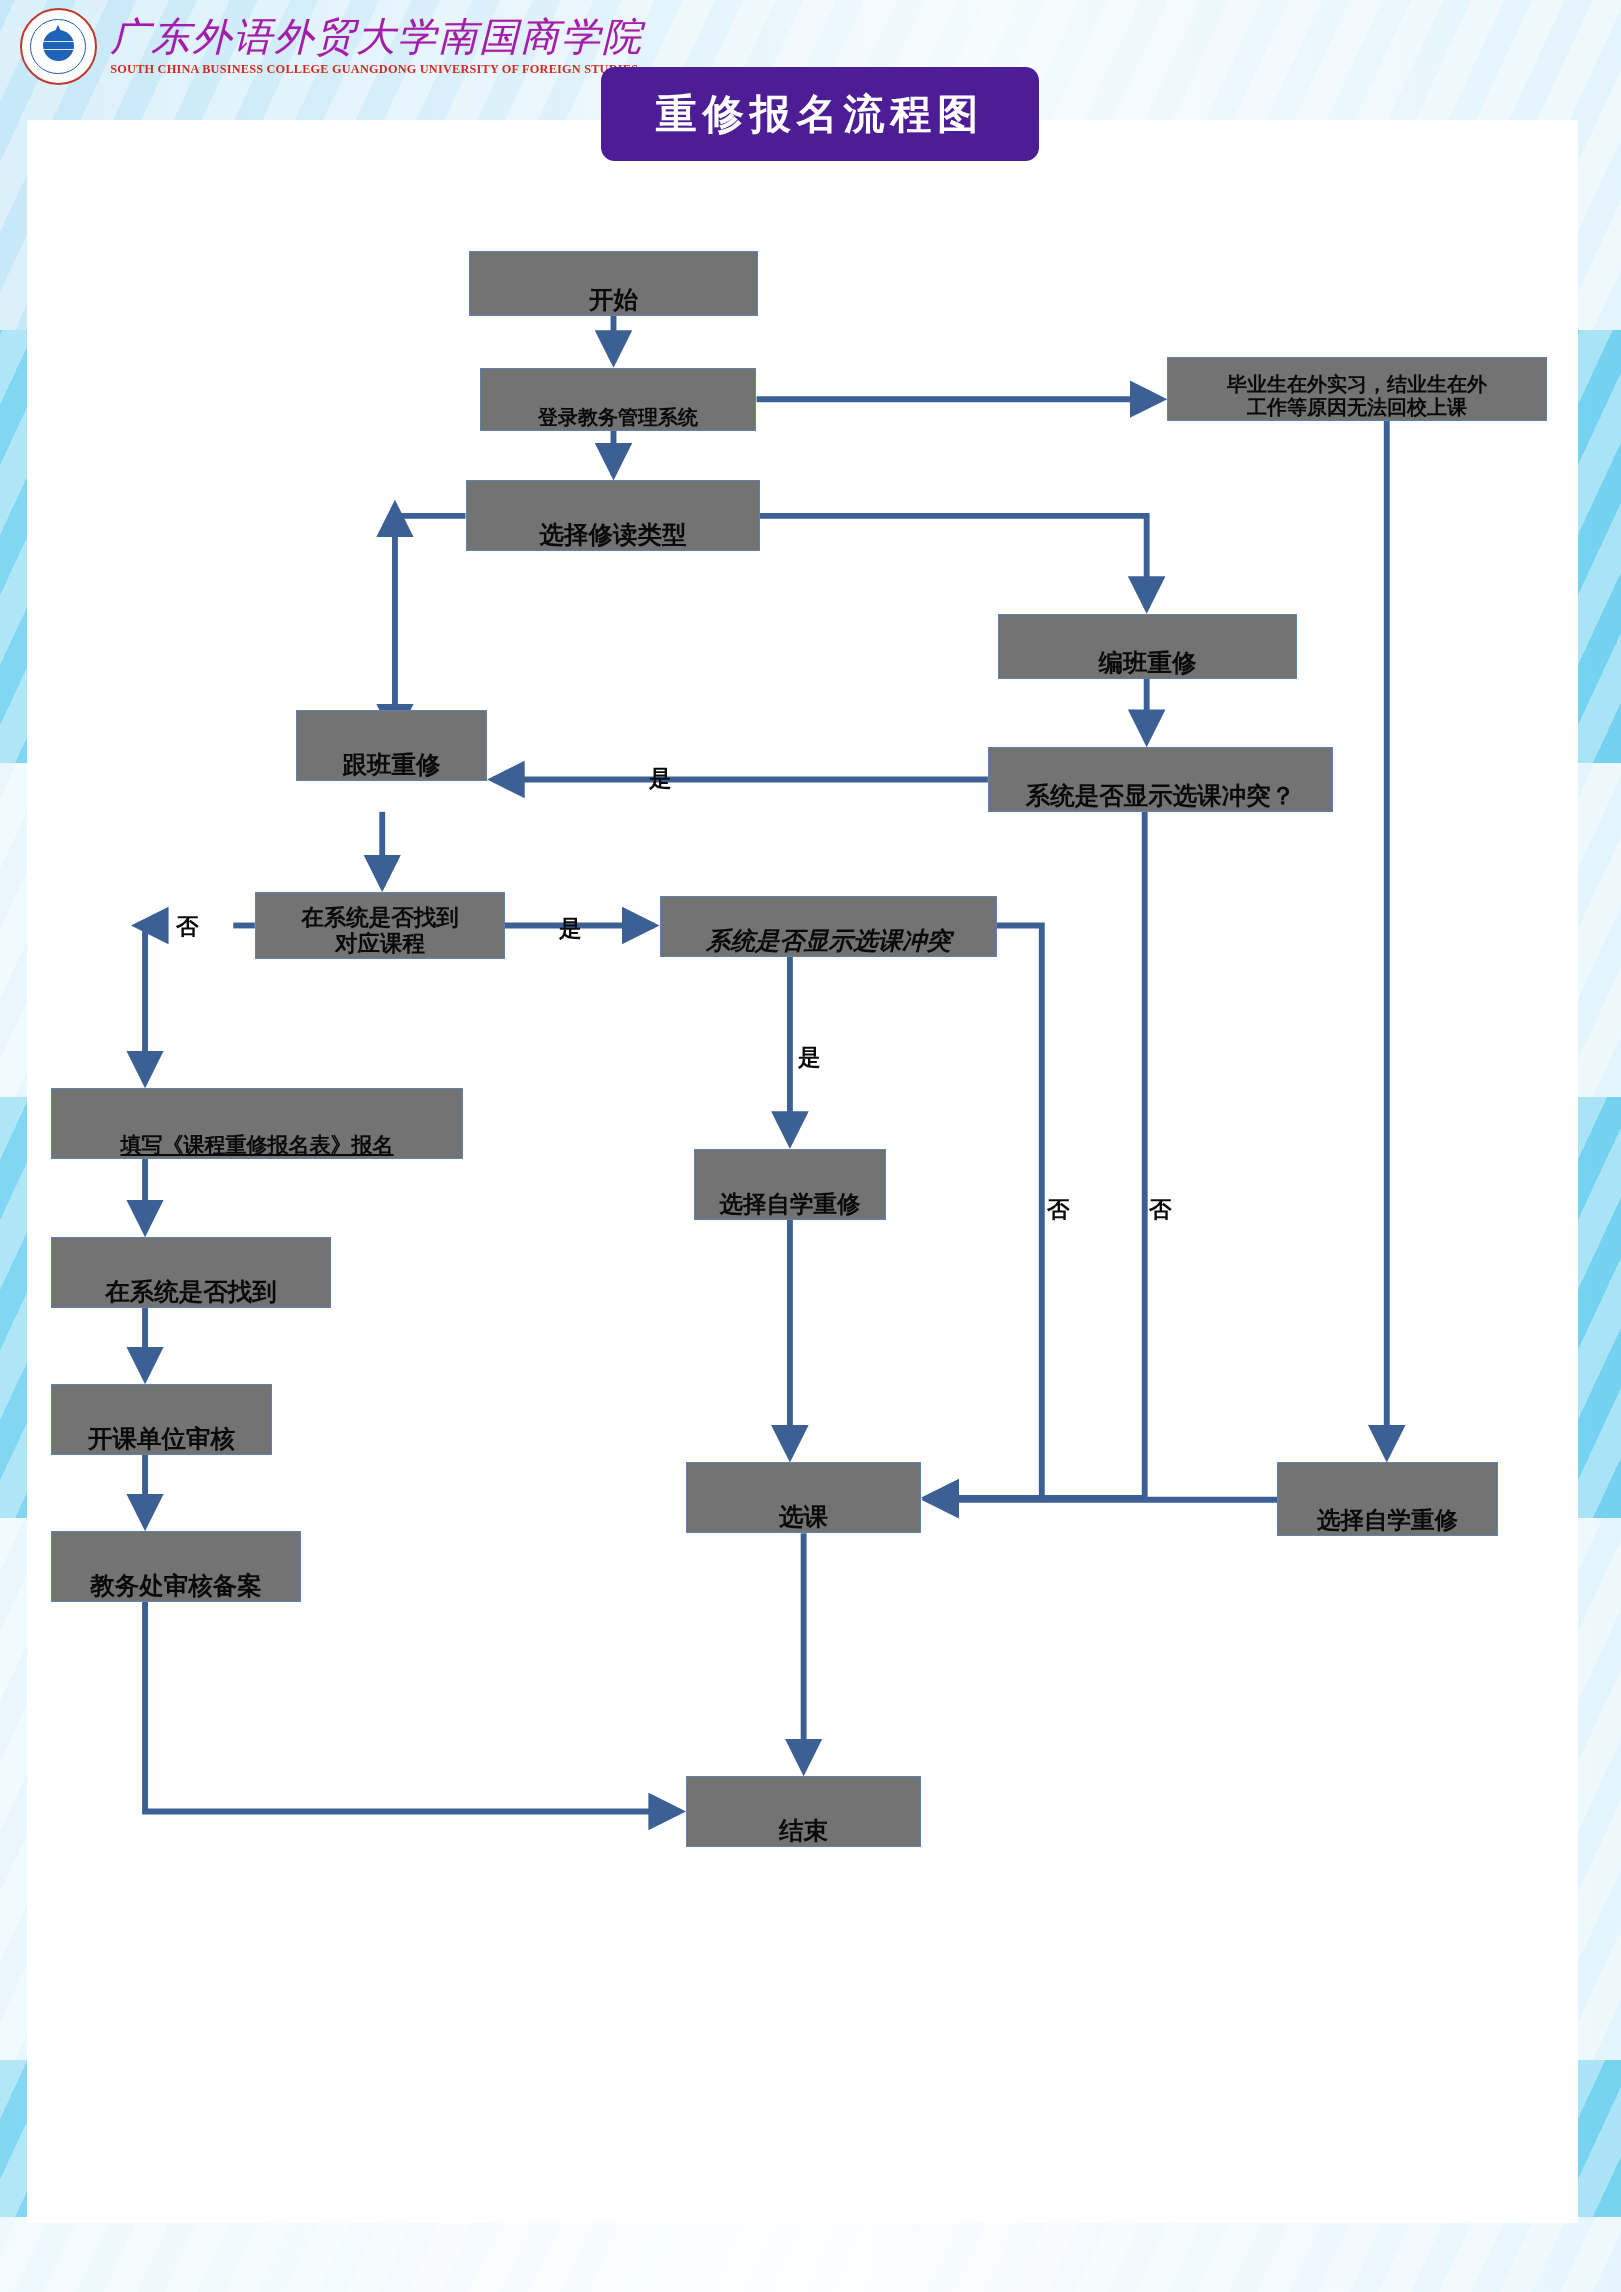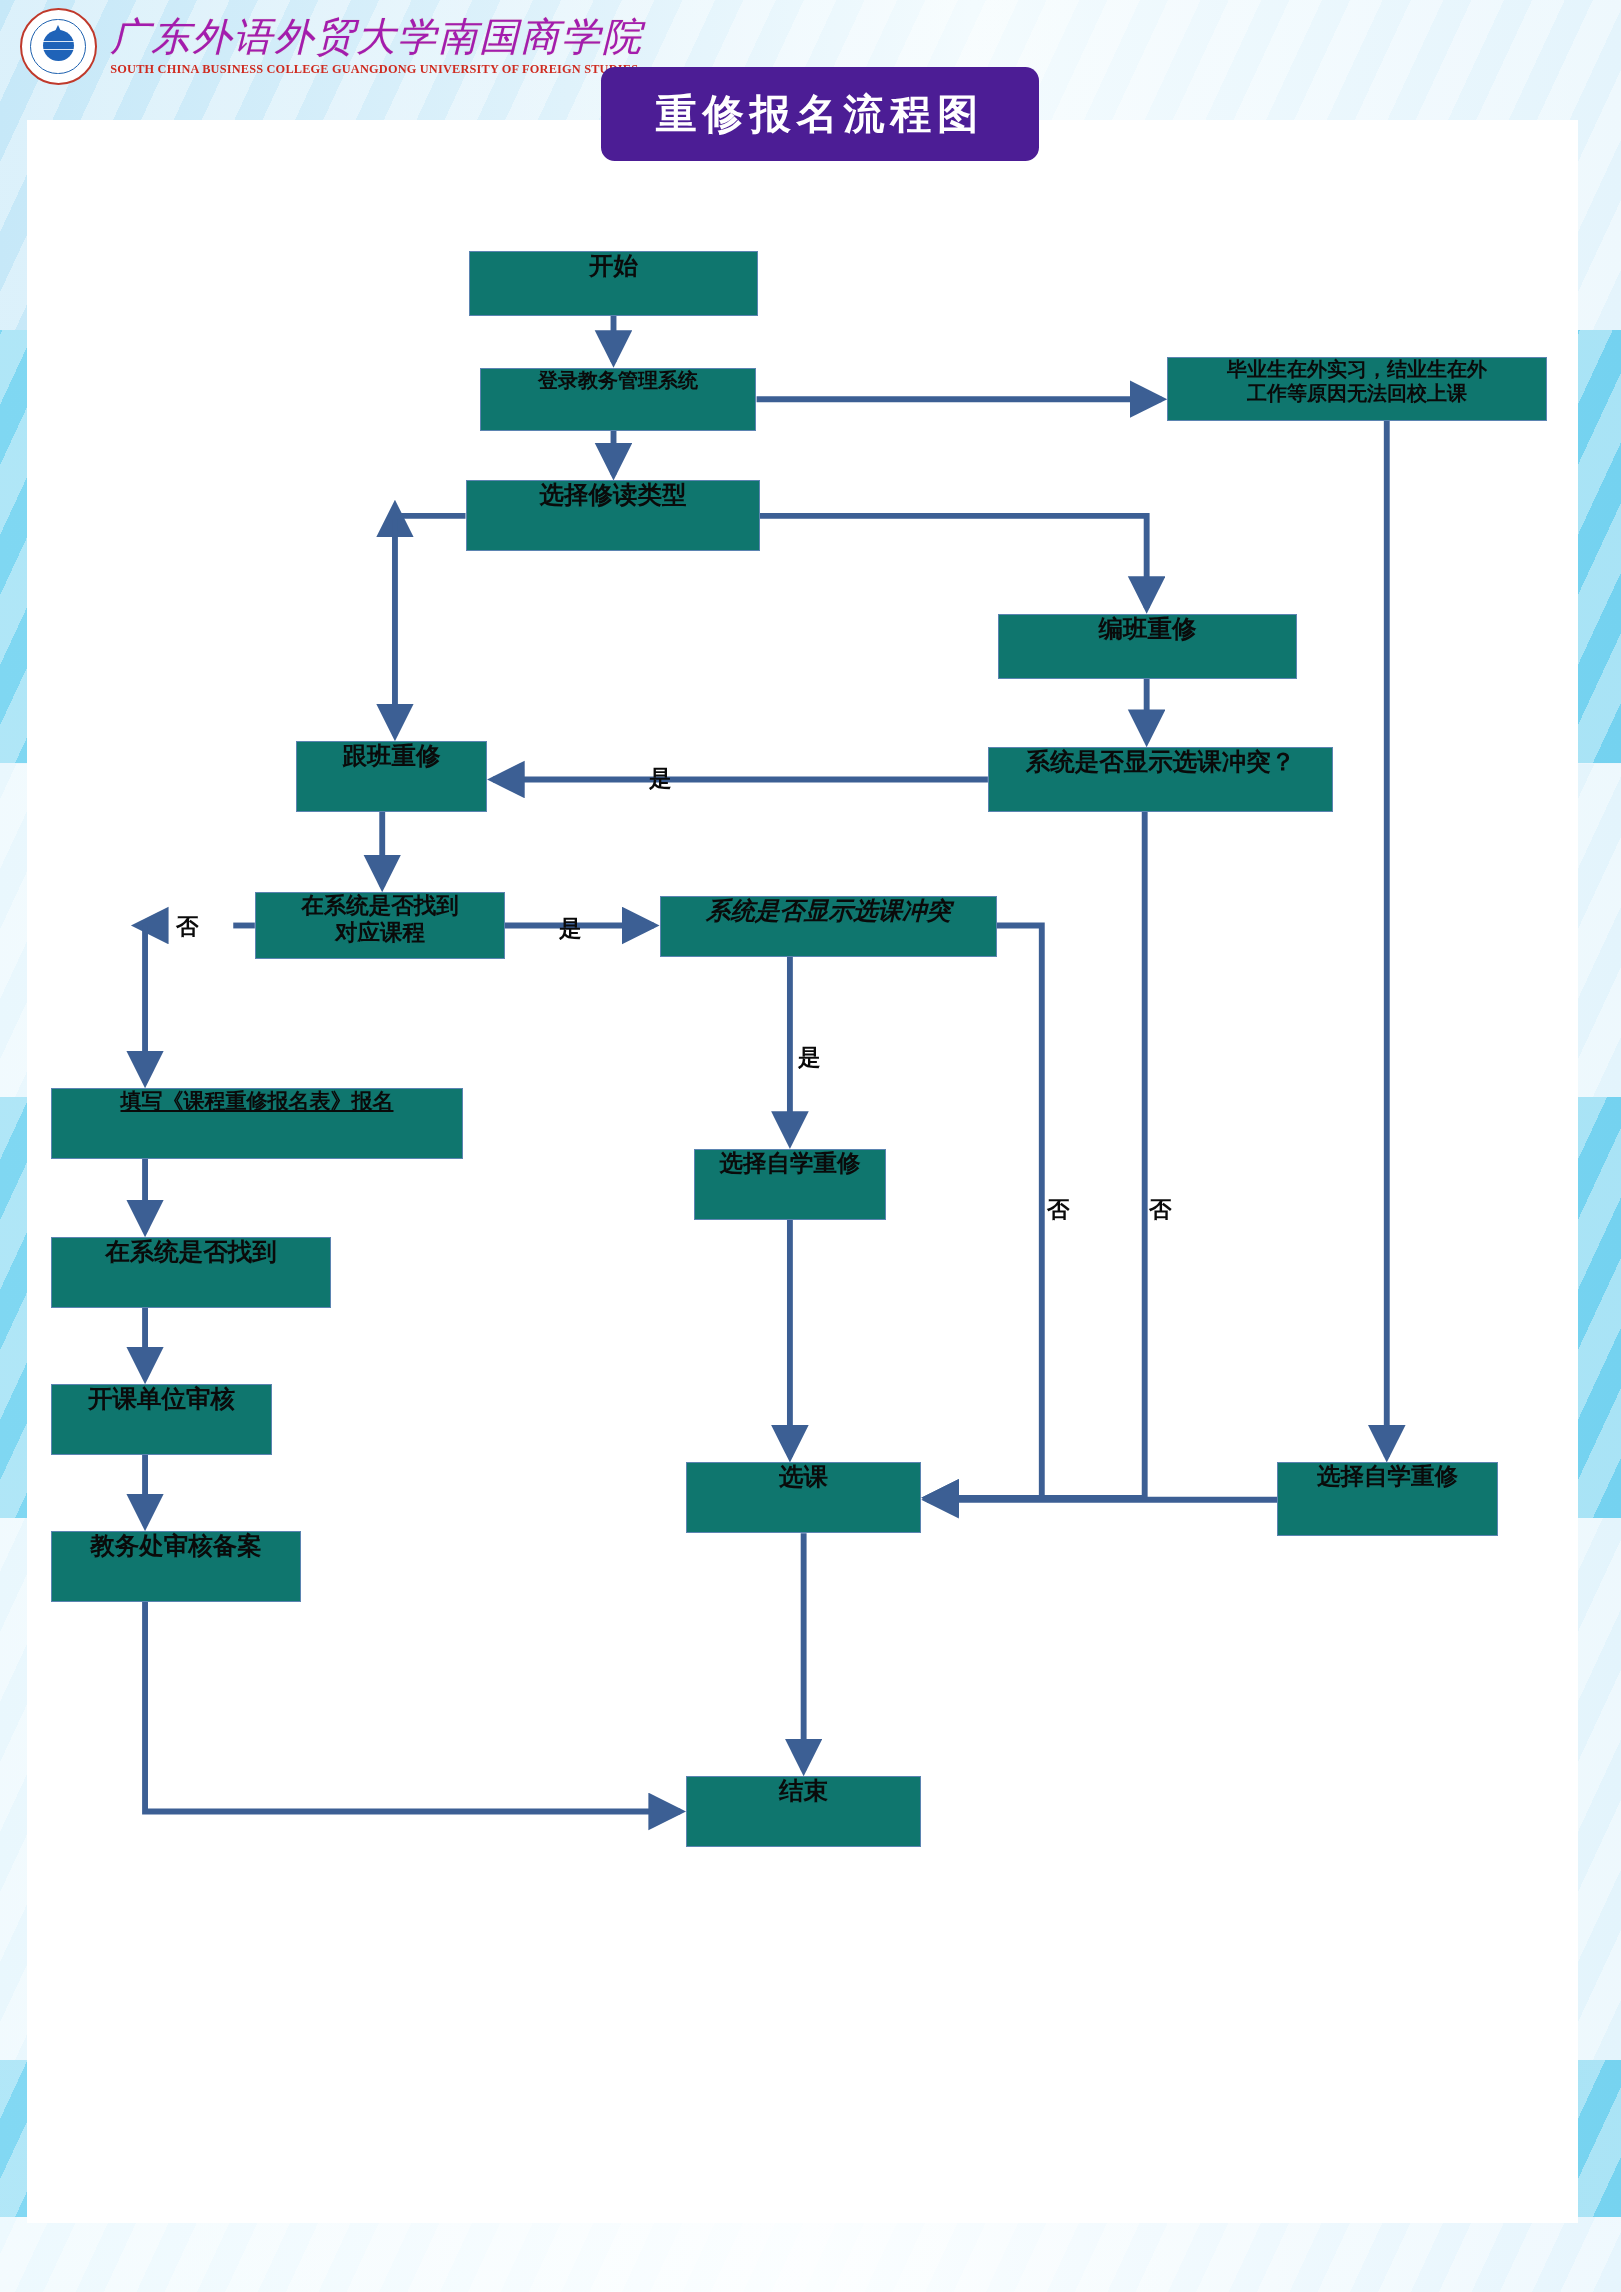--- a/index.html
+++ b/index.html
@@ -63,24 +63,24 @@
     background:#4c1d95;border-radius:13.7px;
     display:flex;align-items:center;justify-content:center;
   }
   #title-text{color:#fff;font-size:41px;font-weight:bold;letter-spacing:5.9px;
       font-family:"Liberation Sans","DejaVu Sans",sans-serif;}
 
   
   #flow{position:absolute;left:0;top:0;width:1621px;height:2293px;}
   .node{
     position:absolute;
-    background:#0f766e;
+    background:#737373;
     border:1.6px solid #5b84b1;
     box-sizing:border-box;
-    display:flex;align-items:flex-start;justify-content:center;
+    display:flex;align-items:flex-end;justify-content:center;
     text-align:center;
     color:#0a0a0a;font-weight:bold;
     font-family:"Liberation Sans","DejaVu Sans",sans-serif;
     line-height:1.18;
     z-index:3;
   }
   .lbl{
     position:absolute;z-index:4;
     color:#0a0a0a;font-weight:bold;font-size:22.5px;
     font-family:"Liberation Sans","DejaVu Sans",sans-serif;
@@ -216,21 +216,21 @@
   </div>
 
   <div class="node" style="left:998px;top:614px;width:299px;height:65px;font-size:24.5px;">
     <span>编班重修</span>
   </div>
 
   <div class="node" style="left:988px;top:747px;width:345px;height:65px;font-size:24.5px;">
     <span>系统是否显示选课冲突？</span>
   </div>
 
-  <div class="node" style="left:296px;top:741px;width:191px;height:71px;font-size:24.5px;font-family:Liberation Serif, serif;">
+  <div class="node" style="left:296px;top:710px;width:191px;height:71px;font-size:24.5px;font-family:Liberation Serif, serif;">
     <span>跟班重修</span>
   </div>
 
   <div class="node" style="left:255px;top:892px;width:250px;height:67px;font-size:22.5px;white-space:pre-line;">
     <span>在系统是否找到
 对应课程</span>
   </div>
 
   <div class="node" style="left:660px;top:896px;width:337px;height:61px;font-size:24.5px;font-style:italic;">
     <span>系统是否显示选课冲突</span>

